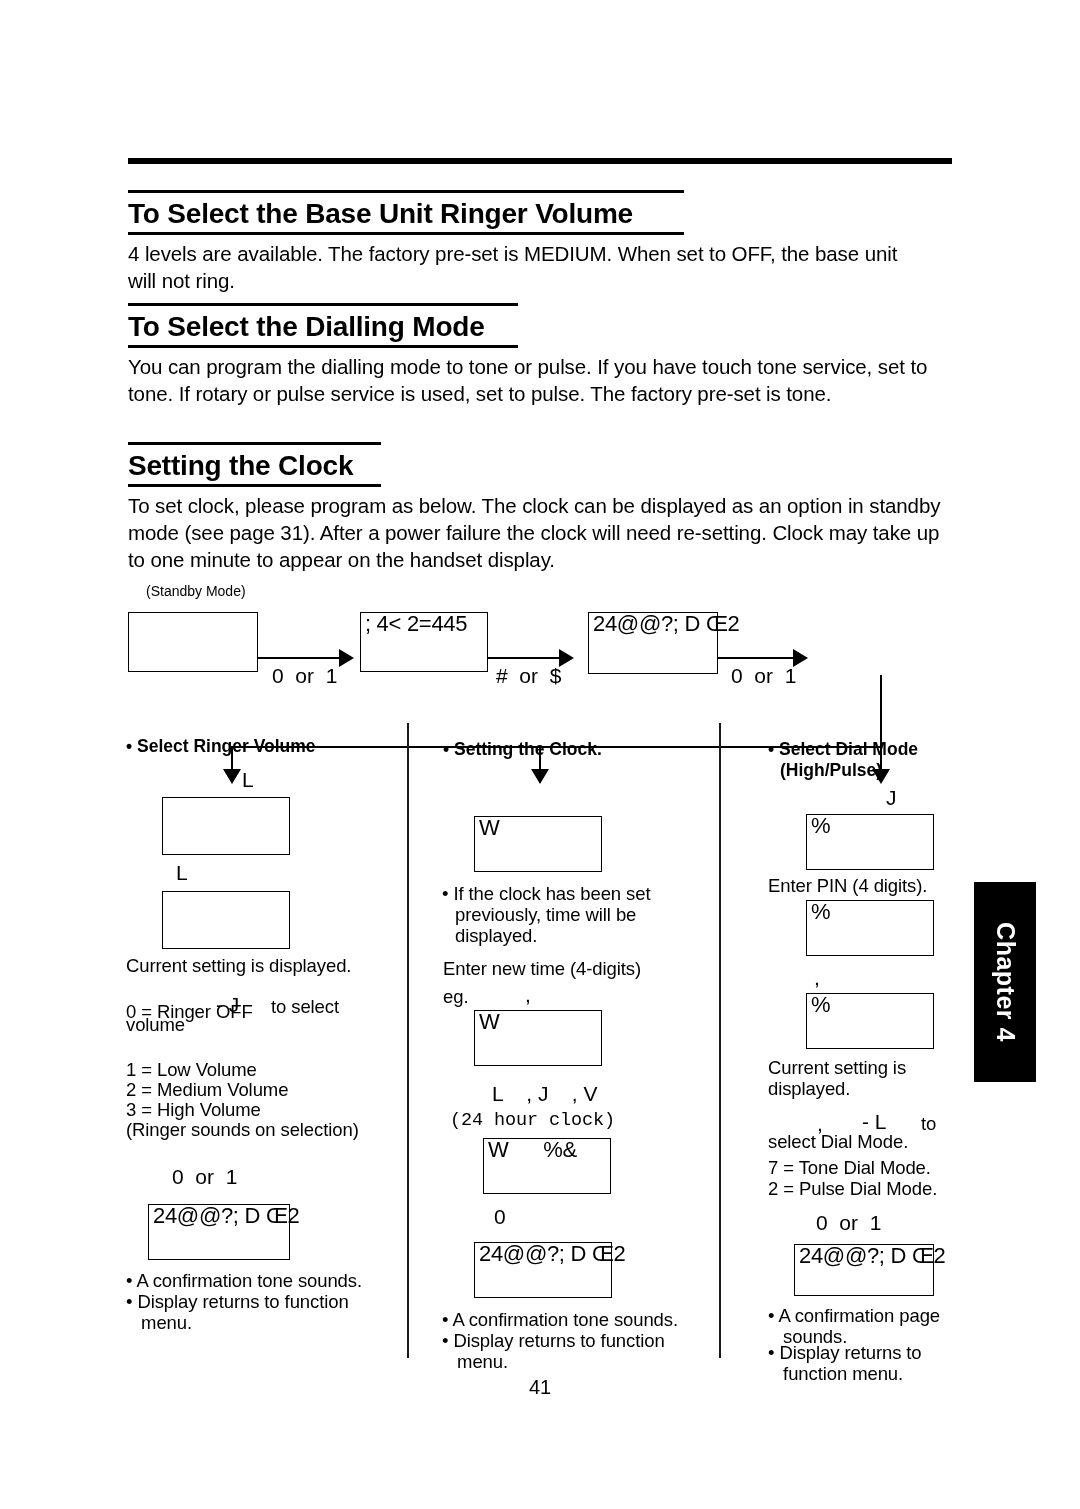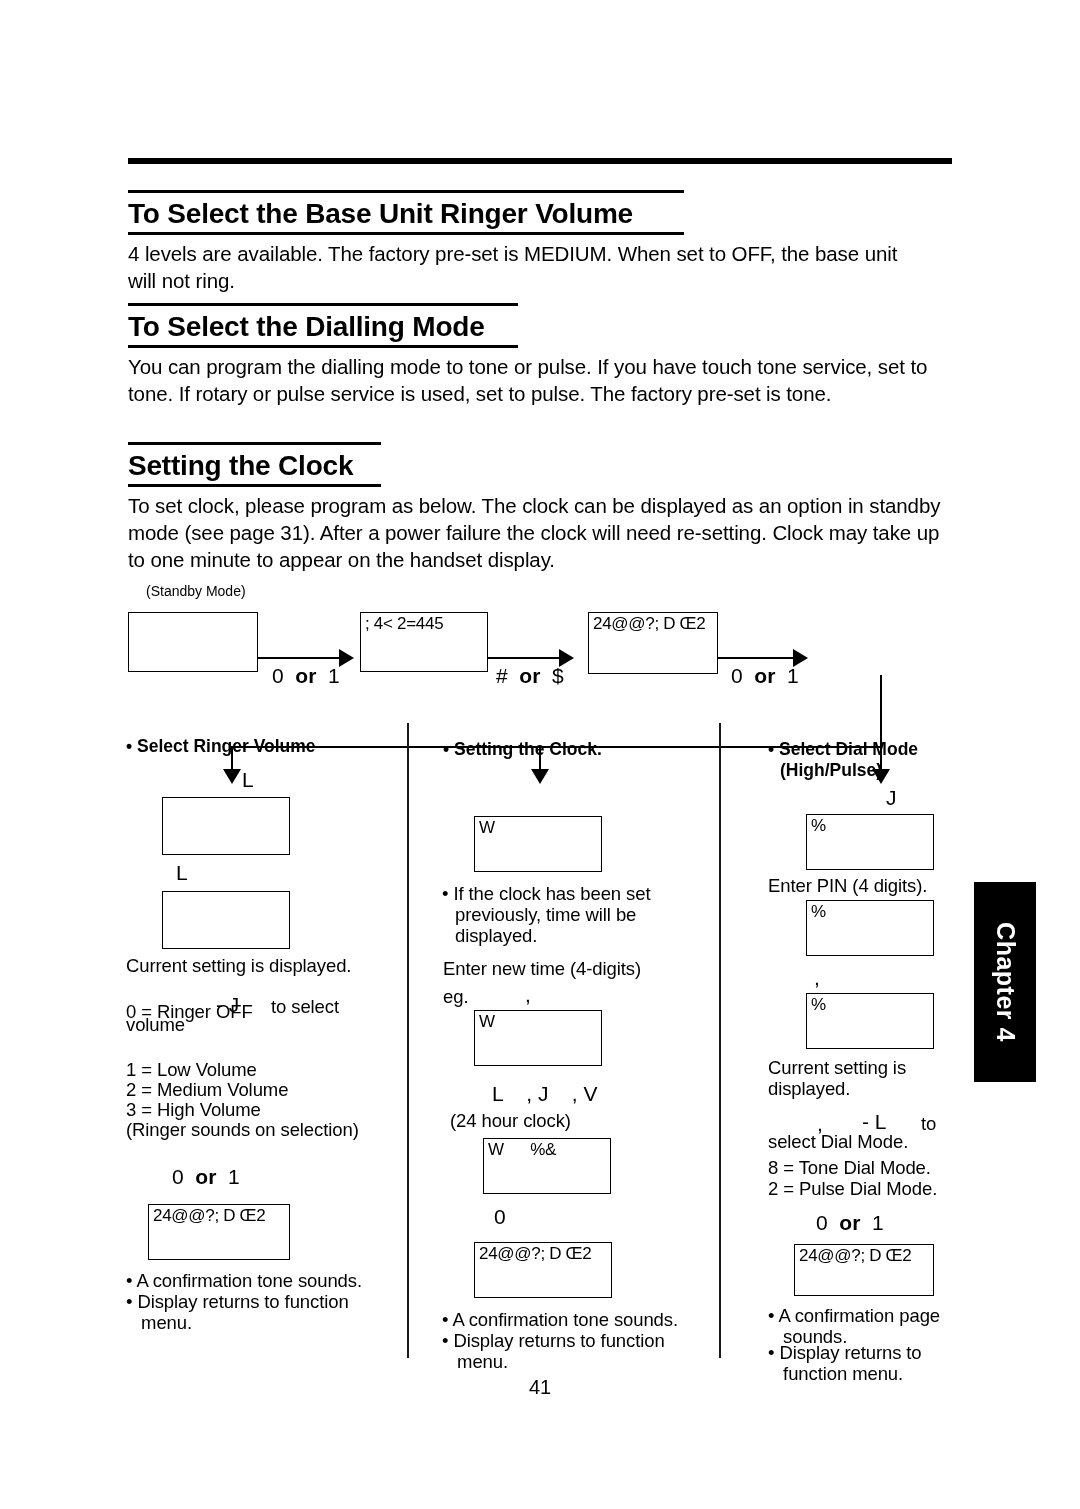--- a/index.html
+++ b/index.html
@@ -72,21 +72,21 @@
   .lcd {
     position: absolute;
     border: 1.5px solid #000;
     box-sizing: border-box;
     background: #fff;
   }
   .lcd .lcd-text {
     position: absolute;
     left: 4px;
     top: 1px;
-    font-size: 17px;
+    font-size: 22px;
     line-height: 20px;
     white-space: nowrap;
     font-family: "Liberation Sans", sans-serif;
     letter-spacing: -0.3px;
   }
 
   .arrow-h {
     position: absolute;
     height: 2px;
     background: #000;
@@ -115,21 +115,21 @@
     height: 2px;
     background: #000;
   }
 
   .keylabel {
     position: absolute;
     font-size: 21px;
     line-height: 24px;
     white-space: nowrap;
   }
-  .keylabel b { font-weight: bold; }
+  .keylabel b { font-weight: normal; }
 
   
   .col-sep {
     position: absolute;
     width: 2px;
     background: #1a1a1a;
   }
 
   .col-title {
     position: absolute;
@@ -319,21 +319,21 @@
 
   <div class="col-text" style="left:443px; top:985px;">eg.</div>
   <div class="sym" style="left:525px; top:983px;">,</div>
 
   <div class="lcd" style="left:474px; top:1010px; width:128px; height:56px;">
     <span class="lcd-text">W</span>
   </div>
 
   <div class="sym" style="left:492px; top:1082px; white-space:pre;">L    , J    , V</div>
 
-  <div class="col-text" style="left:450px; top:1109px;">(24 hour clock)</div>
+  <div class="col-text" style="left:450px; top:1109px;font-family:Liberation Mono, monospace;">(24 hour clock)</div>
 
   <div class="lcd" style="left:483px; top:1138px; width:128px; height:56px;">
     <span class="lcd-text" style="white-space:pre;">W      %&amp;</span>
   </div>
 
   <div class="keylabel" style="left:494px; top:1205px;">
     <span>0</span>
     <b></b>
     <span></span>
   </div>
@@ -368,21 +368,21 @@
   </div>
 
   <div class="col-text" style="left:768px; top:1056px;">Current setting is</div>
   <div class="col-text" style="left:768px; top:1077px;">displayed.</div>
 
   <div class="sym" style="left:817px; top:1112px;">,</div>
   <div class="sym" style="left:862px; top:1110px;">- L</div>
   <div class="col-text" style="left:921px; top:1112px;">to</div>
   <div class="col-text" style="left:768px; top:1130px;">select Dial Mode.</div>
 
-  <div class="col-text" style="left:768px; top:1156px;">8 = Tone Dial Mode.</div>
+  <div class="col-text" style="left:768px; top:1156px;">7 = Tone Dial Mode.</div>
   <div class="col-text" style="left:768px; top:1177px;">2 = Pulse Dial Mode.</div>
 
   <div class="keylabel" style="left:816px; top:1211px;">
     <span>0</span>
     &nbsp;<b>or</b>&nbsp;
     <span>1</span>
   </div>
 
   <div class="lcd" style="left:794px; top:1244px; width:140px; height:52px;">
     <span class="lcd-text">24@@?; D  Œ2</span>

